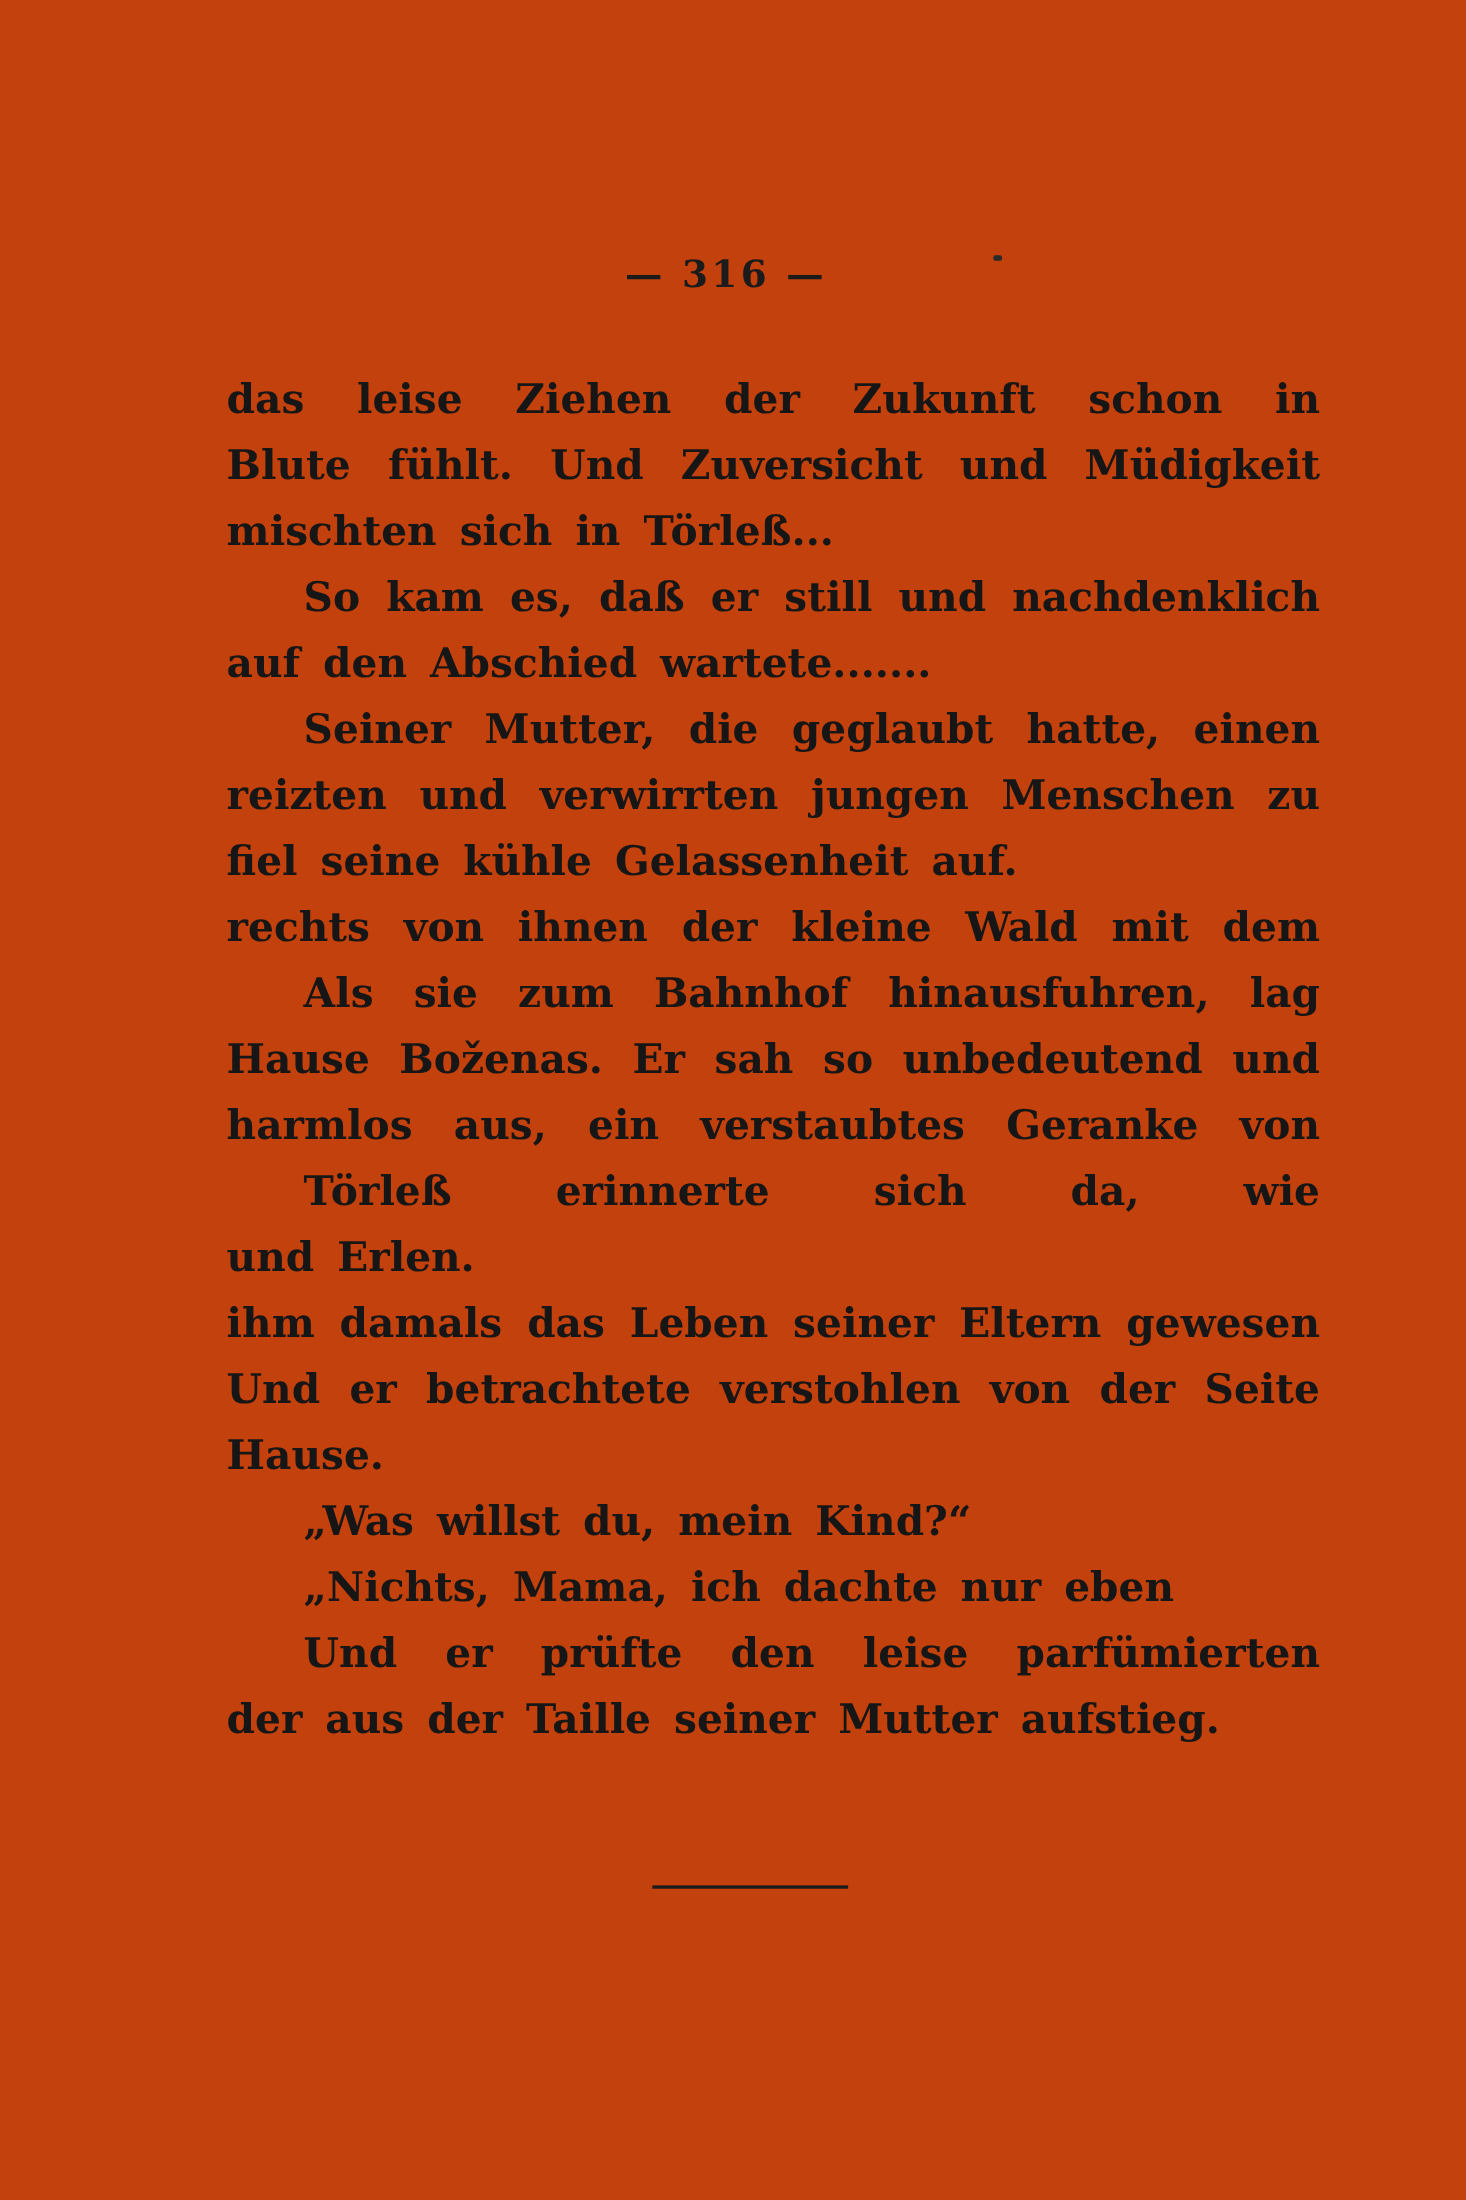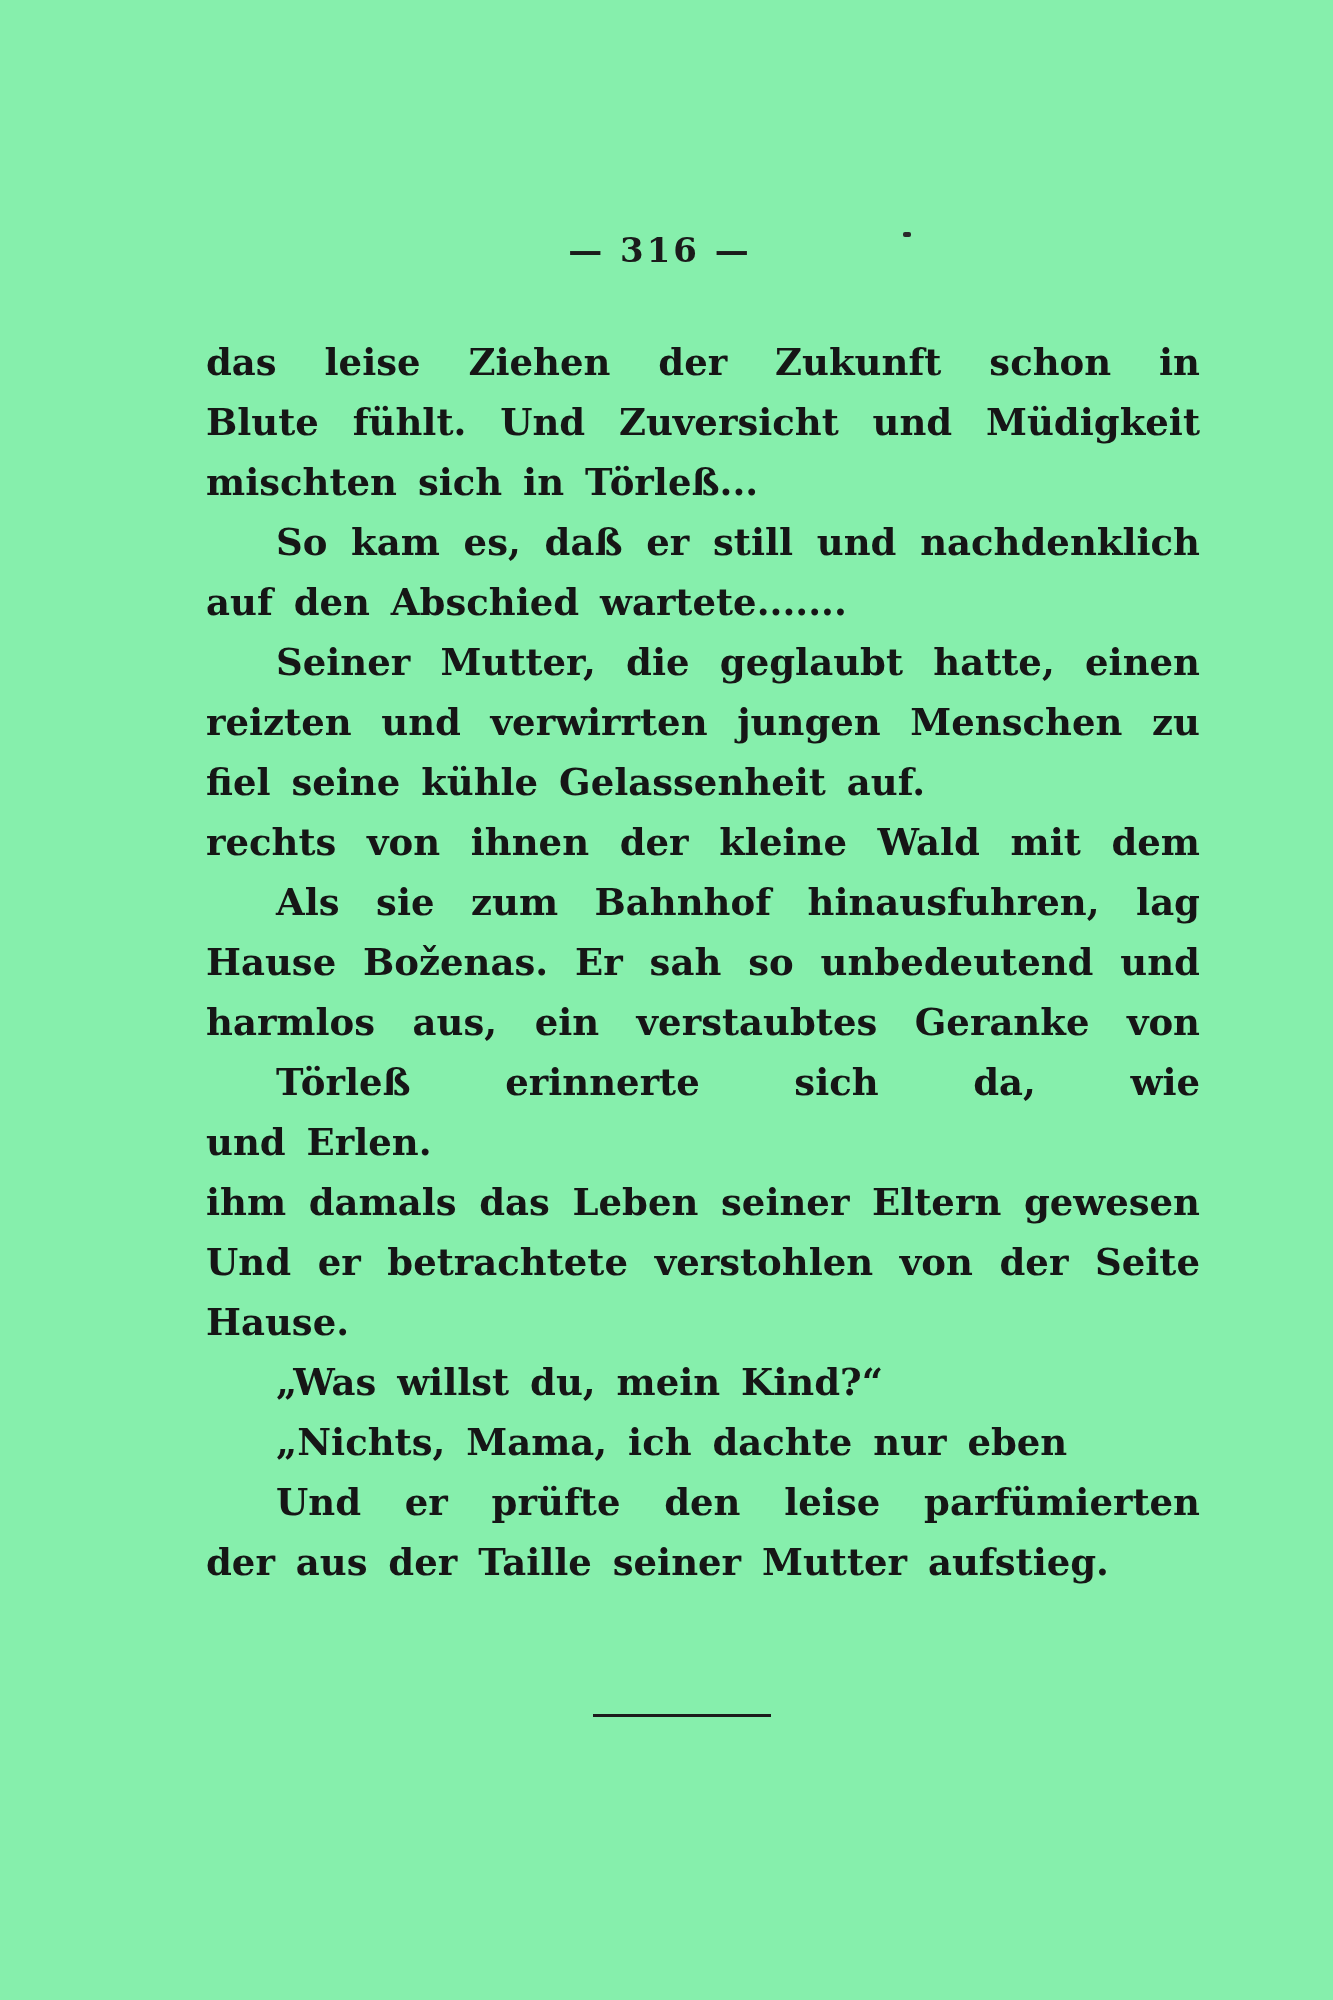--- a/index.html
+++ b/index.html
@@ -5,21 +5,21 @@
   html, body {
     margin: 0;
     padding: 0;
     background: #e8e8e8;
   }
   .page {
     position: relative;
     width: 1333px;
     height: 2000px;
     margin: 0 auto;
-    background: #86efac;
+    background: #c2410c;
     color: #161616;
     font-family: "DejaVu Serif", "Liberation Serif", serif;
     overflow: hidden;
   }
   .pageno {
     position: absolute;
     top: 230px;
     left: 0;
     width: 1320px;
     text-align: center;

